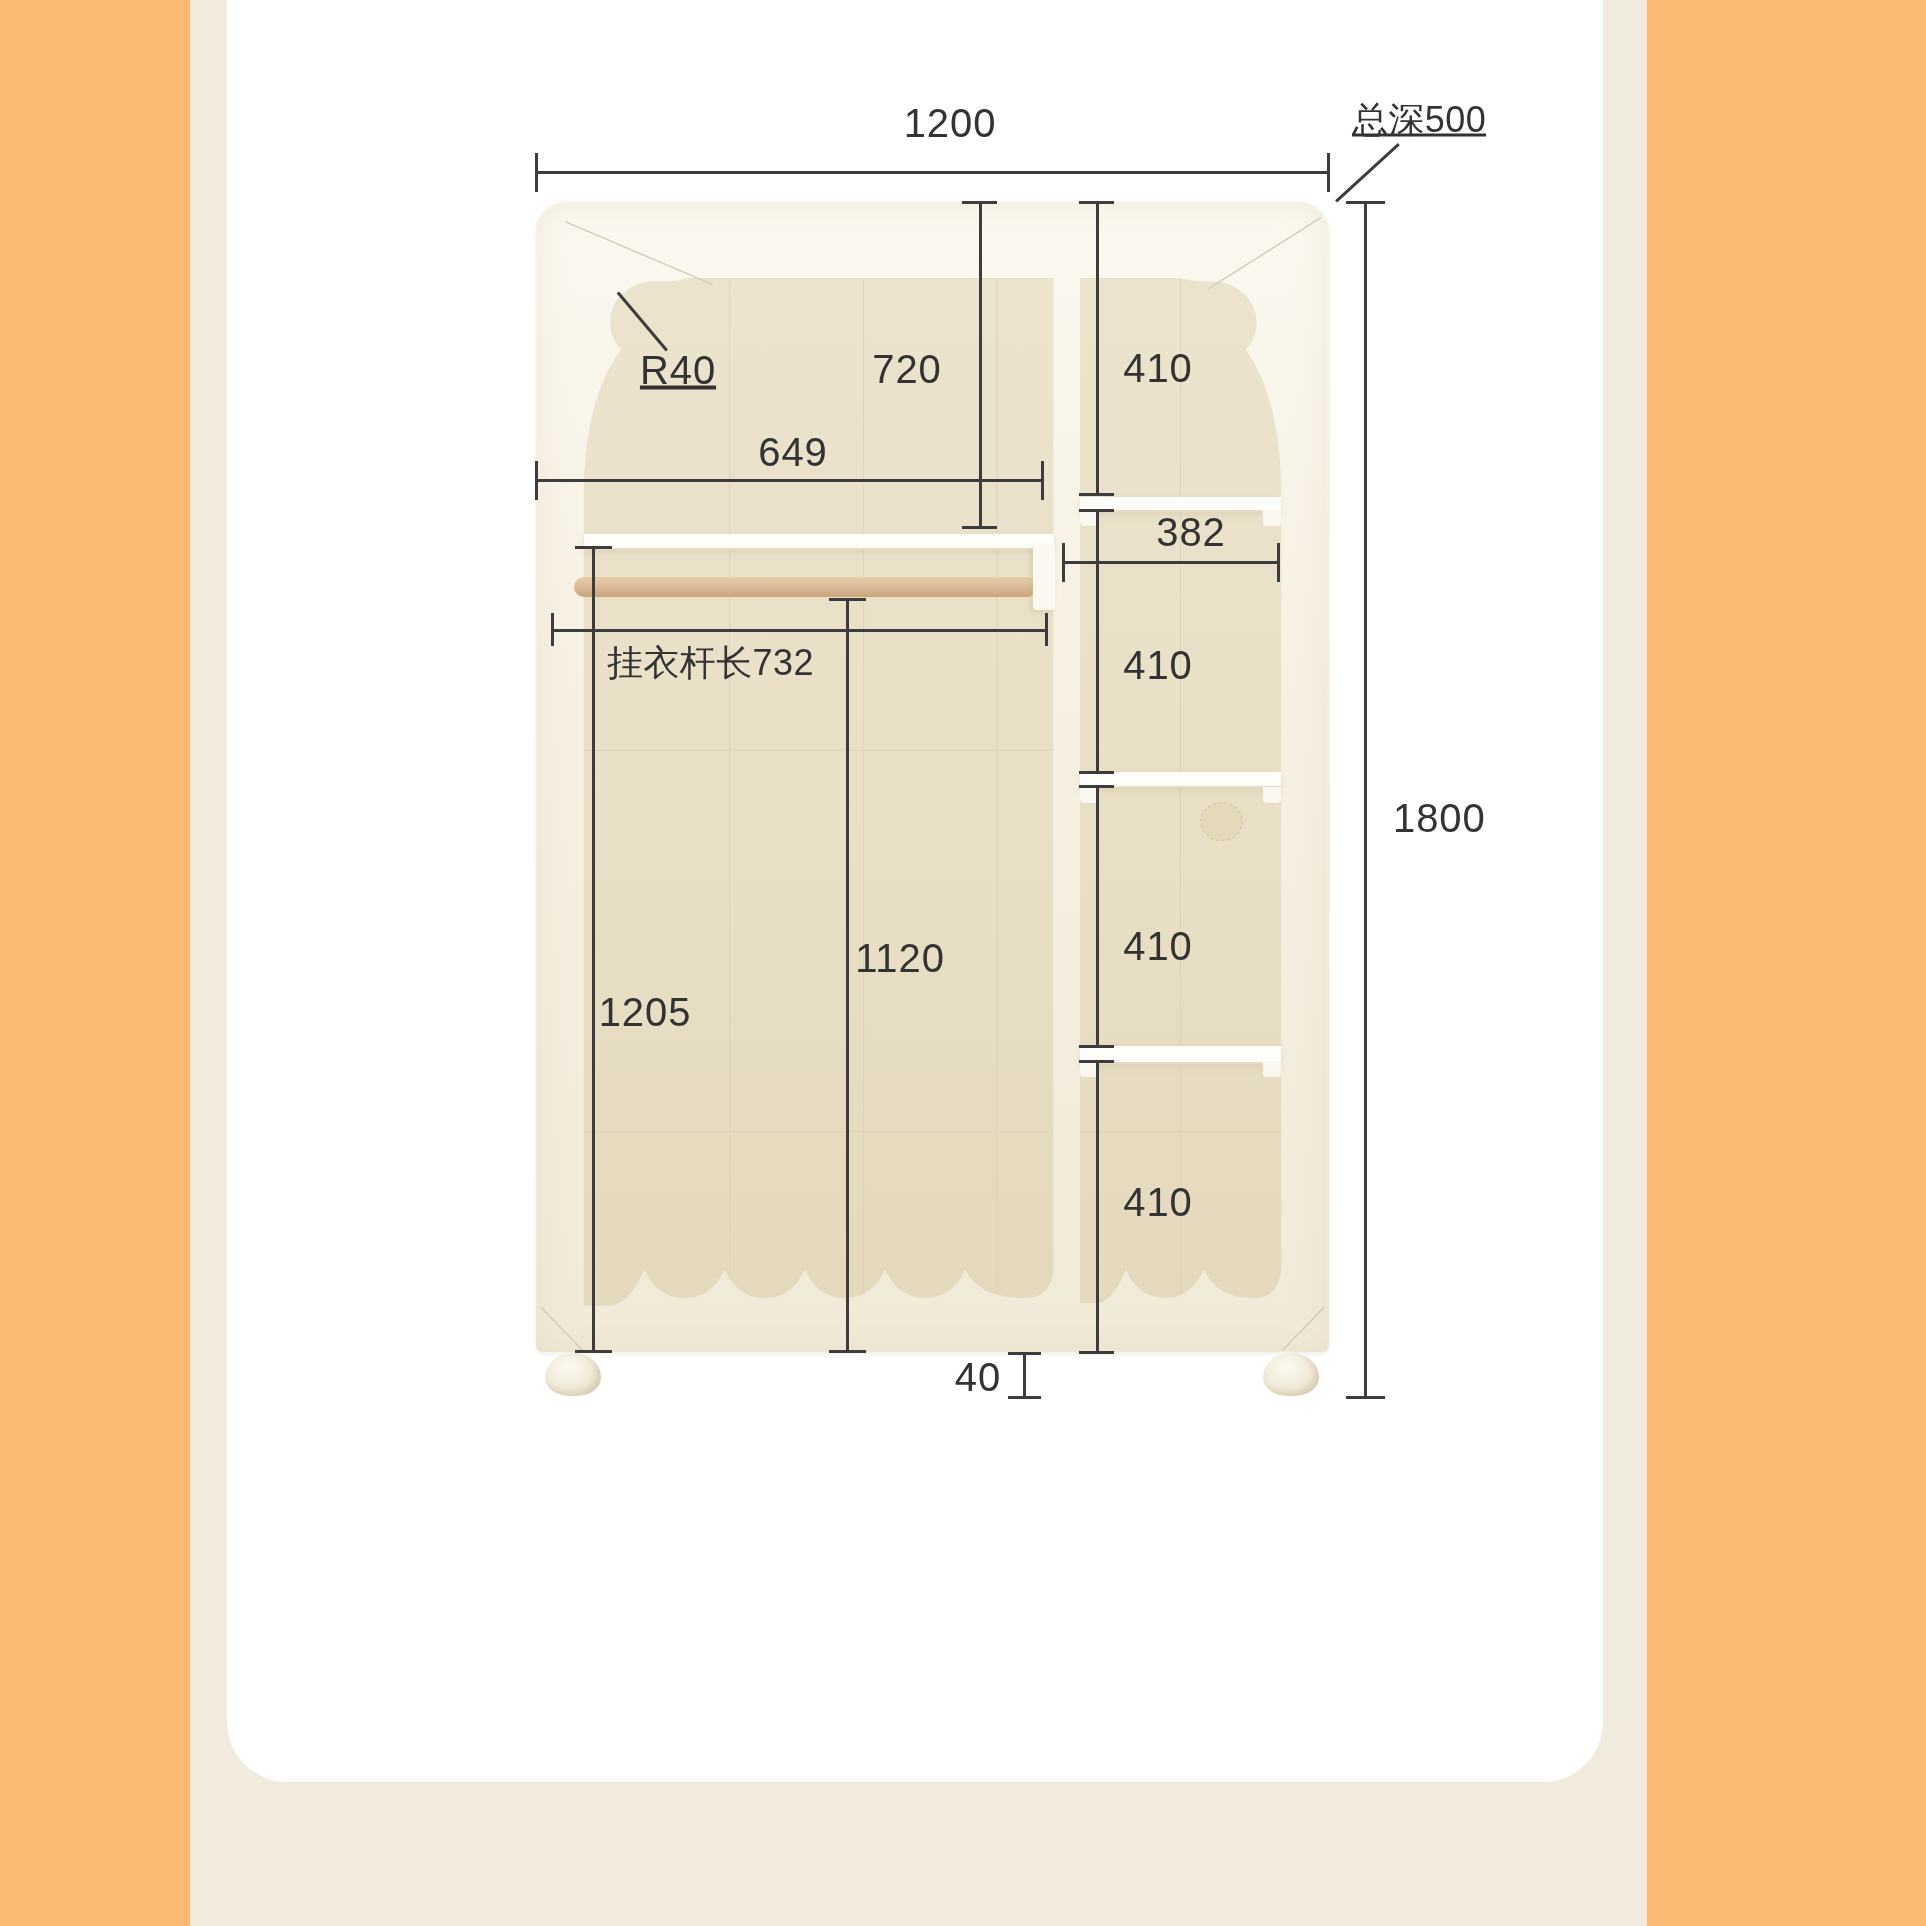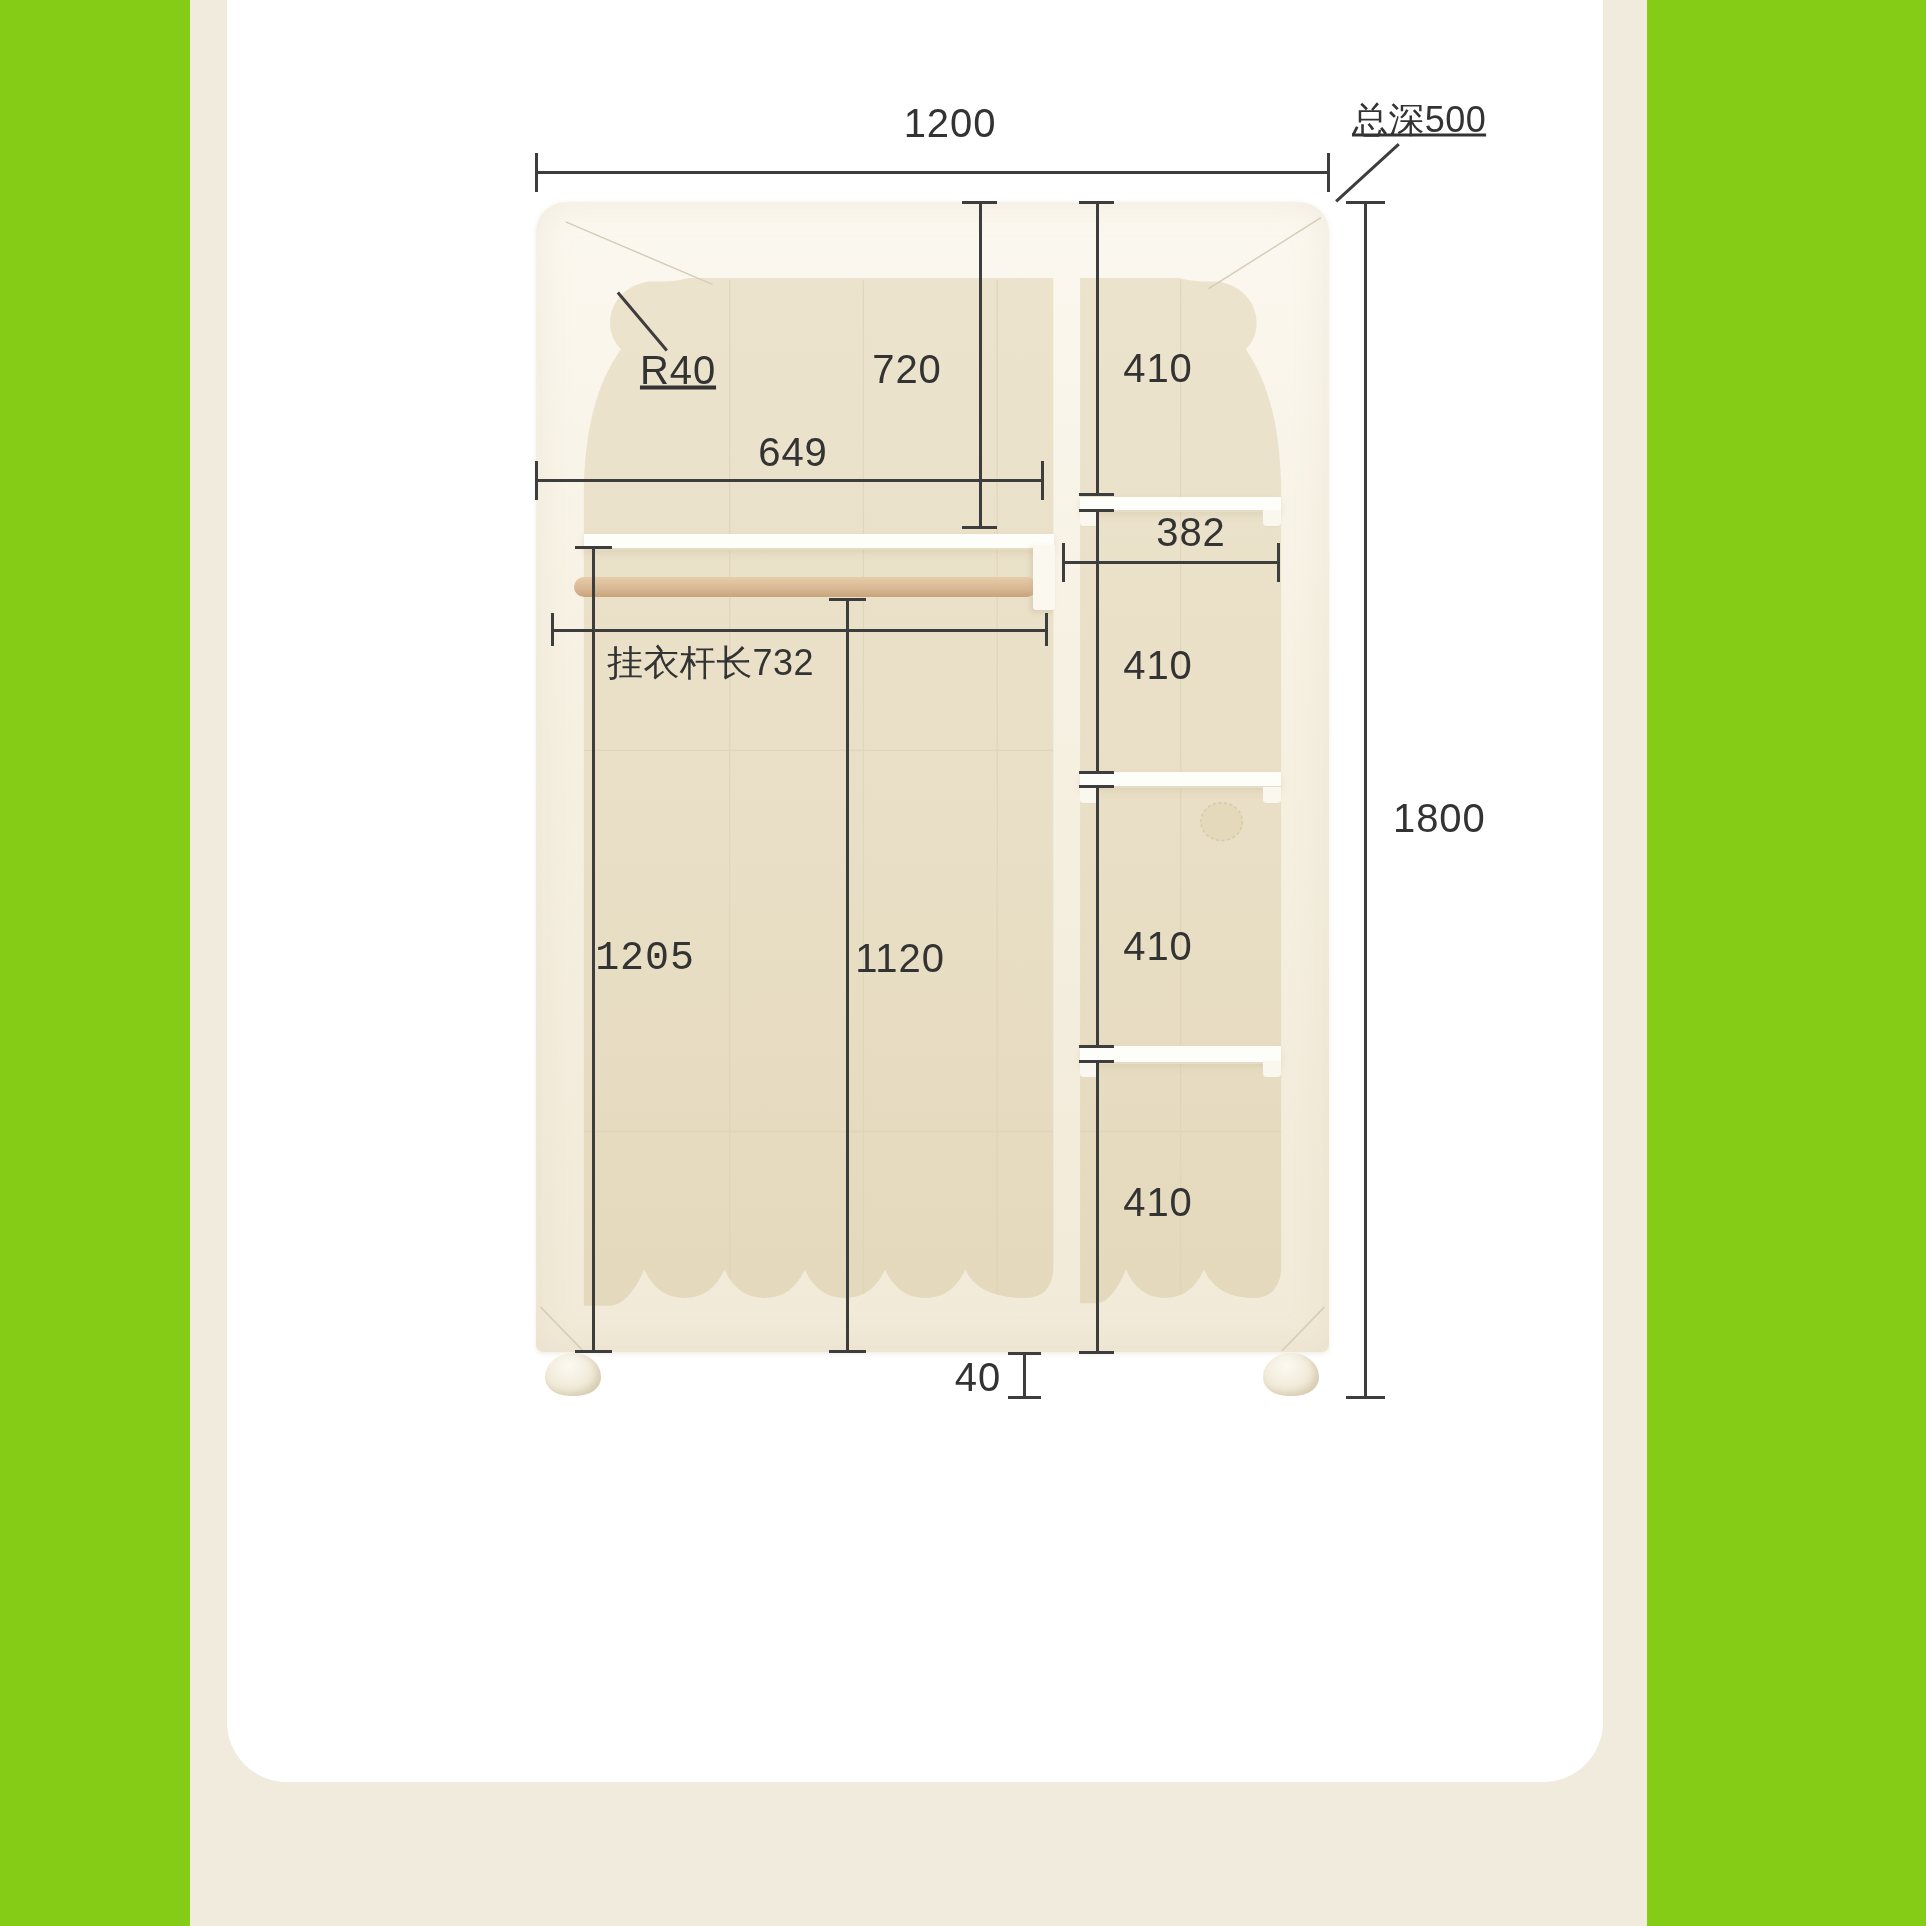--- a/index.html
+++ b/index.html
@@ -1,17 +1,17 @@
 <!DOCTYPE html>
 <html style="font-size:7px"><head>
 <meta charset="utf-8">
 <style>
   html,body{margin:0;padding:0;}
   body{font-family:"Liberation Sans", sans-serif; background:#ffffff;}
-  .stage{position:relative;width:1926px;height:1926px;background:#84cc16;overflow:hidden;}
+  .stage{position:relative;width:1926px;height:1926px;background:#fdba74;overflow:hidden;}
   .abs{position:absolute;}
   
   .hline{position:absolute;height:2.6px;background:#3d3d3d;}
   .vline{position:absolute;width:2.6px;background:#3d3d3d;}
   .tickv{position:absolute;width:2.6px;background:#3d3d3d;}
   .tickh{position:absolute;height:2.6px;background:#3d3d3d;}
   .leader{position:absolute;height:2.6px;background:#3d3d3d;transform-origin:0 50%;}
   .dlabel{position:absolute;color:#333333;font-size:40px;letter-spacing:0.9px;white-space:nowrap;transform:translate(-50%,-50%);}
   .dlabel-left{position:absolute;color:#333333;font-size:40px;letter-spacing:0.9px;white-space:nowrap;transform:translate(0,-50%);}
   .cjk{font-size:36px;letter-spacing:0.4px;}
@@ -132,21 +132,21 @@
   <div class="dlabel" style="left:1191px;top:532px;">382</div>
 
   <div class="hline" style="left:553px;top:629px;width:493px;"></div>
   <div class="tickv" style="left:551px;top:613px;height:33px;"></div>
   <div class="tickv" style="left:1045px;top:613px;height:33px;"></div>
   <div class="dlabel-left cjk" style="left:607px;top:663px;">挂衣杆长732</div>
 
   <div class="vline" style="left:592px;top:547px;height:806px;"></div>
   <div class="tickh" style="left:575px;top:546px;width:37px;"></div>
   <div class="tickh" style="left:575px;top:1350px;width:37px;"></div>
-  <div class="dlabel" style="left:645px;top:958px;font-family:Liberation Mono, monospace;">1205</div>
+  <div class="dlabel" style="left:645px;top:1012px;">1205</div>
 
   <div class="vline" style="left:846px;top:599px;height:753px;"></div>
   <div class="tickh" style="left:829px;top:598px;width:37px;"></div>
   <div class="tickh" style="left:829px;top:1350px;width:37px;"></div>
   <div class="dlabel" style="left:900px;top:958px;">1120</div>
 
   <div class="vline" style="left:1096px;top:510px;height:262px;"></div>
   <div class="tickh" style="left:1079px;top:509px;width:35px;"></div>
   <div class="tickh" style="left:1079px;top:771px;width:35px;"></div>
   <div class="dlabel" style="left:1158px;top:665px;">410</div>

